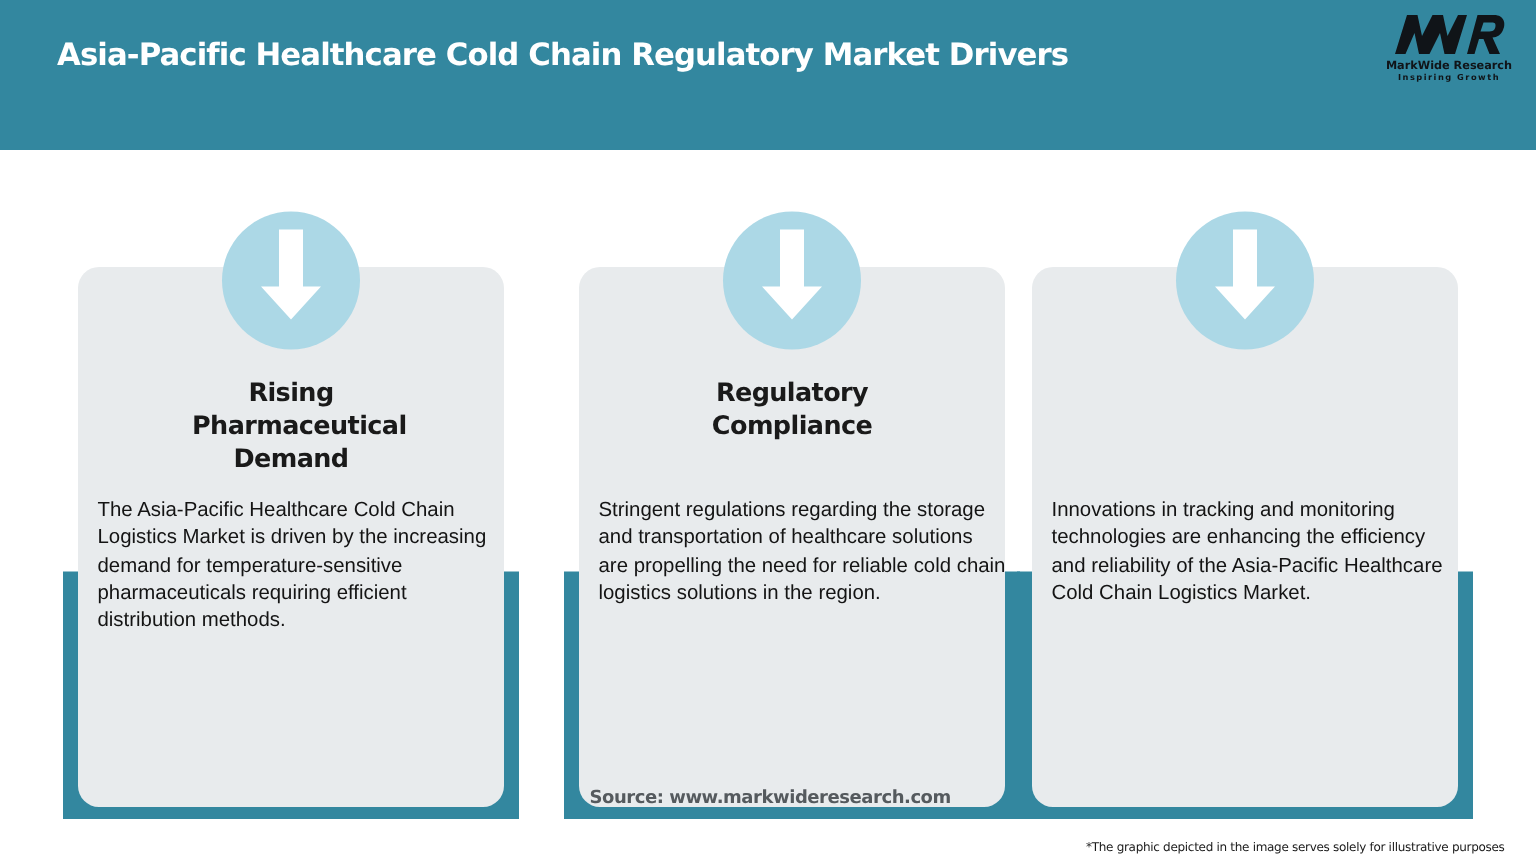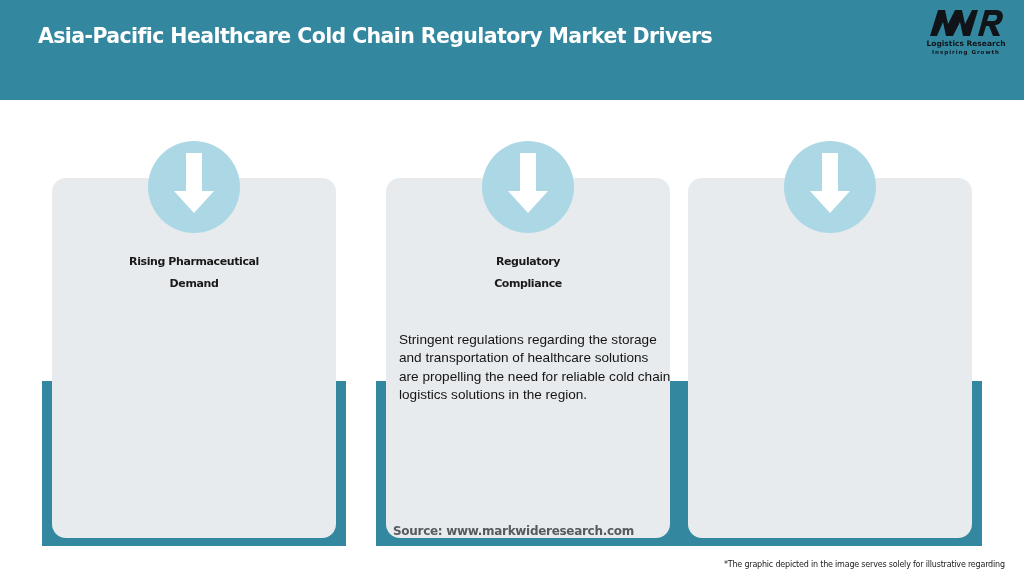--- a/index.html
+++ b/index.html
@@ -37,21 +37,21 @@
       position: absolute; left: 10px; top: 37px; width: 284px; height: 360px;
       background: #e8ebed; border-radius: 14px;
     }
     .card-circle {
       position: absolute; left: 106px; top: 0; width: 92px; height: 92px;
       border-radius: 50%; background: #acd8e6;
     }
     .card-circle svg { position: absolute; left: 0; top: 0; }
     .card-title {
       position: absolute; left: 10px; top: 110px; width: 284px; text-align: center;
-      font-family: "DejaVu Sans", sans-serif; font-weight: bold; font-size: 11px;
+      font-family: "DejaVu Sans", sans-serif; font-weight: bold; font-size: 17px;
       line-height: 22px; color: #1a1a1a; letter-spacing: -0.4px;
       padding: 0 76px;
     }
     .card-body {
       position: absolute; left: 23px; top: 190px; width: 272px;
       font-family: "Liberation Sans", sans-serif; font-size: 13.6px;
       line-height: 18.3px; color: #141414;
     }
 
     .source {
@@ -68,34 +68,35 @@
 </head>
 <body>
 
 <div class="header">
   <div class="header-title">Asia-Pacific Healthcare Cold Chain Regulatory Market Drivers</div>
   <div class="logo">
     <svg class="logo-mark" viewBox="0 0 76 30" width="76" height="30">
       <path d="M2 28 L10 2 L17 2 L20 16 L27 2 L34 2 L37 16 L44 2 L50 2 L42 28 L35 28 L32 14 L25 28 L18 28 L15 14 L9 28 Z" fill="#101418"></path>
       <path d="M50 28 L57 2 L68 2 C75 2 76 8 74 12 C73 15 70 17 67 17 L72 28 L65 28 L61 18 L58 18 L55 28 Z M59 13 L65 13 C68 13 69 11 69 9 C69 7 68 7 66 7 L61 7 Z" fill="#101418" fill-rule="evenodd"></path>
     </svg>
-    <div class="logo-name">Logistics Research</div>
+    <div class="logo-name">MarkWide Research</div>
     <div class="logo-tag">Inspiring Growth</div>
   </div>
 </div>
 
 <div class="card-wrap" style="left:42px;">
   <div class="card-back"></div>
   <div class="card"></div>
   <div class="card-circle">
     <svg width="92" height="92" viewBox="0 0 92 92">
       <path d="M38 12 H54 V50 H66 L46 72 L26 50 H38 Z" fill="#ffffff"></path>
     </svg>
   </div>
   <div class="card-title">Rising Pharmaceutical Demand</div>
+  <div class="card-body">The Asia-Pacific Healthcare Cold Chain Logistics Market is driven by the increasing demand for temperature-sensitive pharmaceuticals requiring efficient distribution methods.</div>
 </div>
 
 <div class="card-wrap" style="left:376px;">
   <div class="card-back"></div>
   <div class="card"></div>
   <div class="card-circle">
     <svg width="92" height="92" viewBox="0 0 92 92">
       <path d="M38 12 H54 V50 H66 L46 72 L26 50 H38 Z" fill="#ffffff"></path>
     </svg>
   </div>
@@ -104,16 +105,17 @@
 </div>
 
 <div class="card-wrap" style="left:678px;">
   <div class="card-back"></div>
   <div class="card"></div>
   <div class="card-circle">
     <svg width="92" height="92" viewBox="0 0 92 92">
       <path d="M38 12 H54 V50 H66 L46 72 L26 50 H38 Z" fill="#ffffff"></path>
     </svg>
   </div>
+  <div class="card-body">Innovations in tracking and monitoring technologies are enhancing the efficiency and reliability of the Asia-Pacific Healthcare Cold Chain Logistics Market.</div>
 </div>
 
 <div class="source">Source: www.markwideresearch.com</div>
-<div class="disclaimer">*The graphic depicted in the image serves solely for illustrative regarding</div>
+<div class="disclaimer">*The graphic depicted in the image serves solely for illustrative purposes</div>
 
 </body></html>

